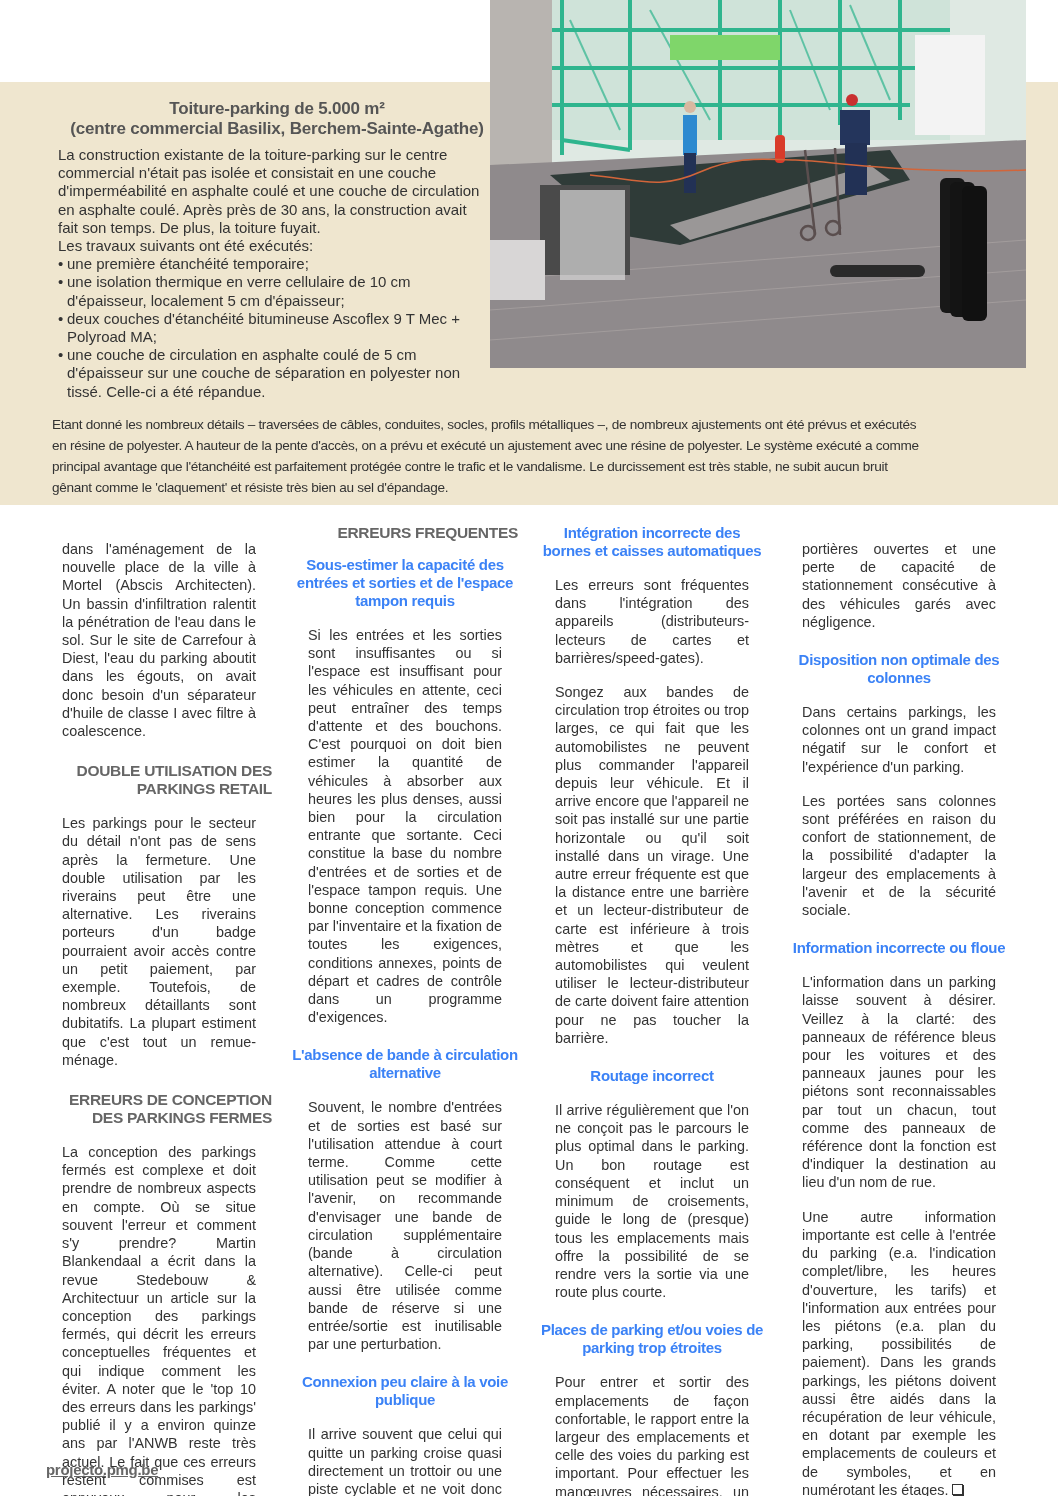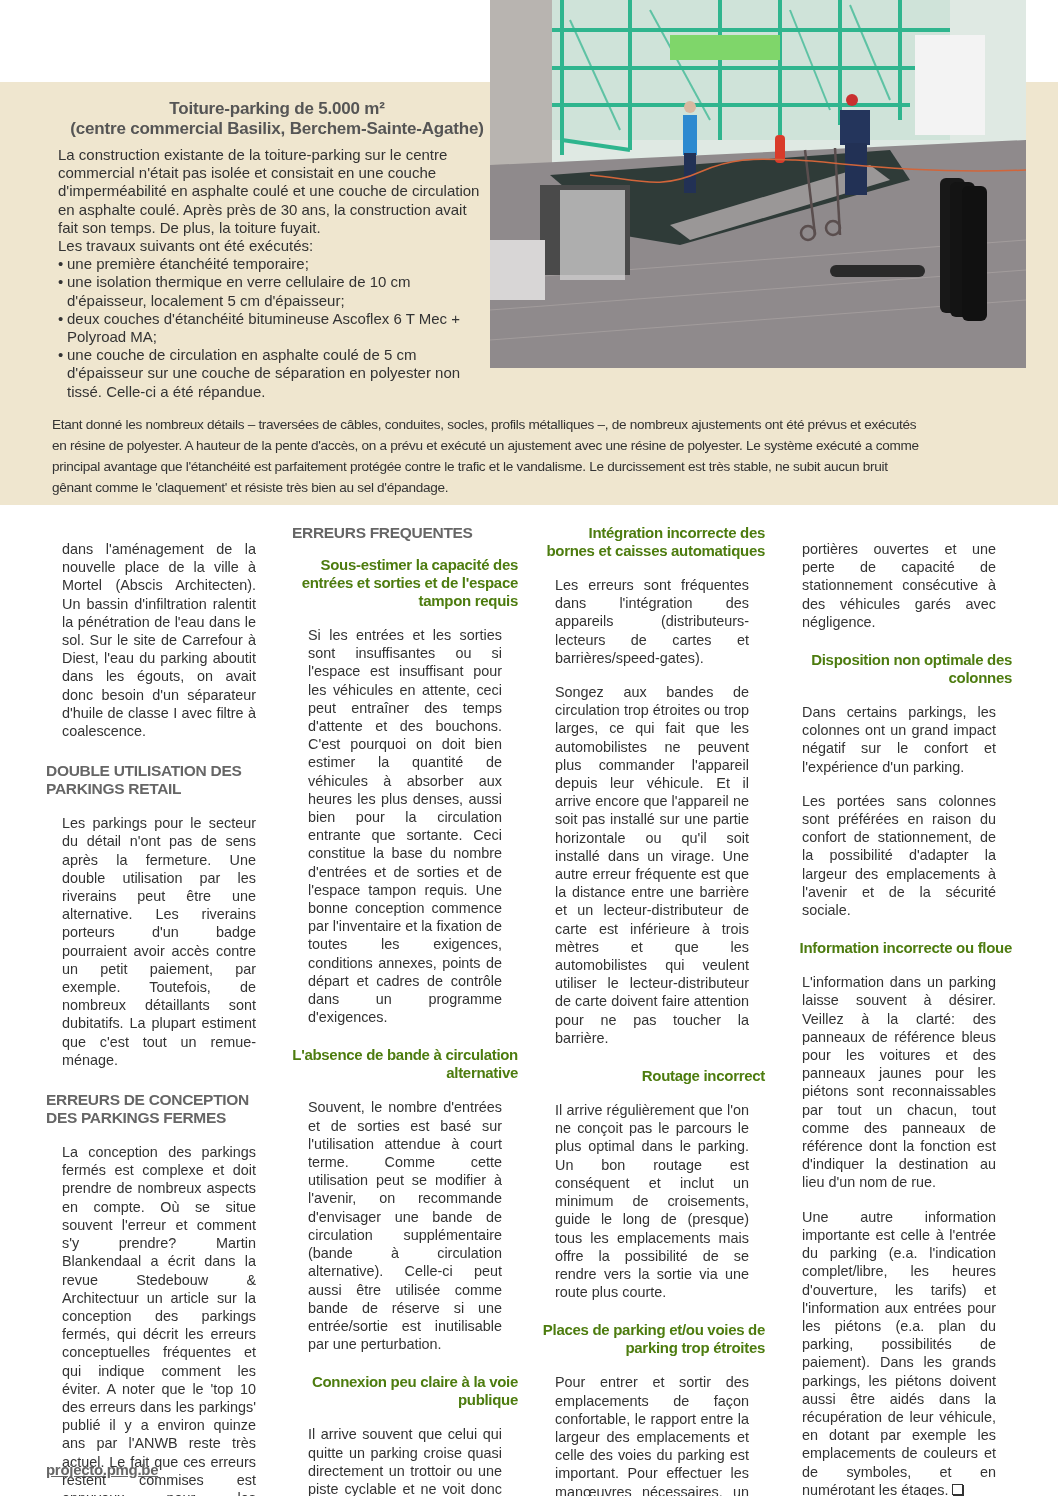--- a/index.html
+++ b/index.html
@@ -12,22 +12,22 @@
   .box-text { position:absolute; left:58px; top:146px; width:425px; font-size:15px; line-height:18.2px; color:#333; }
   .box-text p { margin:0; }
   .box-text ul { list-style:none; margin:0; padding:0; }
   .box-text li { position:relative; padding-left:9px; }
   .box-text li::before { content:"\2022"; position:absolute; left:0; top:0; }
   .box-wide { position:absolute; left:52px; top:414px; width:870px; font-size:13.6px; line-height:21px; color:#333; letter-spacing:-0.3px; }
   .col { position:absolute; top:524px; width:226px; font-size:14.4px; line-height:18.2px; color:#333;
          text-align:justify; }
   .col p { margin:16px; }
   .c1 { left:46px; } .c2 { left:292px; } .c3 { left:539px; } .c4 { left:786px; }
-  .h-upper { font-weight:bold; font-size:15.5px; line-height:18px; color:#666; margin:22px 0 14px 0; letter-spacing:-0.3px; text-align:left; }
-  .h-sub { font-weight:bold; font-size:15px; line-height:18px; color:#4d7c0f; margin:20px 0 0 0; letter-spacing:-0.3px; text-align:right; }
+  .h-upper { font-weight:bold; font-size:15.5px; line-height:18px; color:#666; margin:22px 0 14px 0; letter-spacing:-0.3px; text-align:right; }
+  .h-sub { font-weight:bold; font-size:15px; line-height:18px; color:#3b82f6; margin:20px 0 0 0; letter-spacing:-0.3px; text-align:center; }
   .first { margin-top:0; }
   .sources { margin-top:22px; text-align:right; font-style:italic; font-size:11.5px; line-height:19.5px; color:#555; }
   .end-box { display:inline-block; width:9px; height:9px; border:1.5px solid #333; box-shadow:1px 1px 0 #333; margin-left:4px; vertical-align:0; }
   .footer-left { position:absolute; left:46px; top:1461px; font-weight:bold; font-size:15px; color:#666; text-decoration:underline; letter-spacing:-0.3px; }
   .footer-right { position:absolute; right:44px; top:1495px; font-size:12px; color:#555; letter-spacing:-0.2px; }
   .footer-right .num { font-size:17px; font-weight:bold; color:#555; margin-left:4px; }
 </style>
 </head>
 <body>
 
@@ -96,21 +96,21 @@
   <div>Toiture-parking de 5.000 m²</div>
   <div>(centre commercial Basilix, Berchem-Sainte-Agathe)</div>
 </div>
 
 <div class="box-text">
   <p>La construction existante de la toiture-parking sur le centre commercial n'était pas isolée et consistait en une couche d'imperméabilité en asphalte coulé et une couche de circulation en asphalte coulé. Après près de 30 ans, la construction avait fait son temps. De plus, la toiture fuyait.</p>
   <p>Les travaux suivants ont été exécutés:</p>
   <ul>
     <li>une première étanchéité temporaire;</li>
     <li>une isolation thermique en verre cellulaire de 10 cm d'épaisseur, localement 5 cm d'épaisseur;</li>
-    <li>deux couches d'étanchéité bitumineuse Ascoflex 6 T Mec + Polyroad MA;</li>
+    <li>deux couches d'étanchéité bitumineuse Ascoflex 9 T Mec + Polyroad MA;</li>
     <li>une couche de circulation en asphalte coulé de 5 cm d'épaisseur sur une couche de séparation en polyester non tissé. Celle-ci a été répandue.</li>
   </ul>
 </div>
 
 <div class="box-wide">Etant donné les nombreux détails – traversées de câbles, conduites, socles, profils métalliques –, de nombreux ajustements ont été prévus et exécutés en résine de polyester. A hauteur de la pente d'accès, on a prévu et exécuté un ajustement avec une résine de polyester. Le système exécuté a comme principal avantage que l'étanchéité est parfaitement protégée contre le trafic et le vandalisme. Le durcissement est très stable, ne subit aucun bruit gênant comme le 'claquement' et résiste très bien au sel d'épandage.</div>
 
 <div class="col c1">
   <p>dans l'aménagement de la nouvelle place de la ville à Mortel (Abscis Architecten). Un bassin d'infiltration ralentit la pénétration de l'eau dans le sol. Sur le site de Carrefour à Diest, l'eau du parking aboutit dans les égouts, on avait donc besoin d'un séparateur d'huile de classe I avec filtre à coalescence.</p>
   <div class="h-upper">DOUBLE UTILISATION DES PARKINGS RETAIL</div>
   <p>Les parkings pour le secteur du détail n'ont pas de sens après la fermeture. Une double utilisation par les riverains peut être une alternative. Les riverains porteurs d'un badge pourraient avoir accès contre un petit paiement, par exemple. Toutefois, de nombreux détaillants sont dubitatifs. La plupart estiment que c'est tout un remue-ménage.</p>

